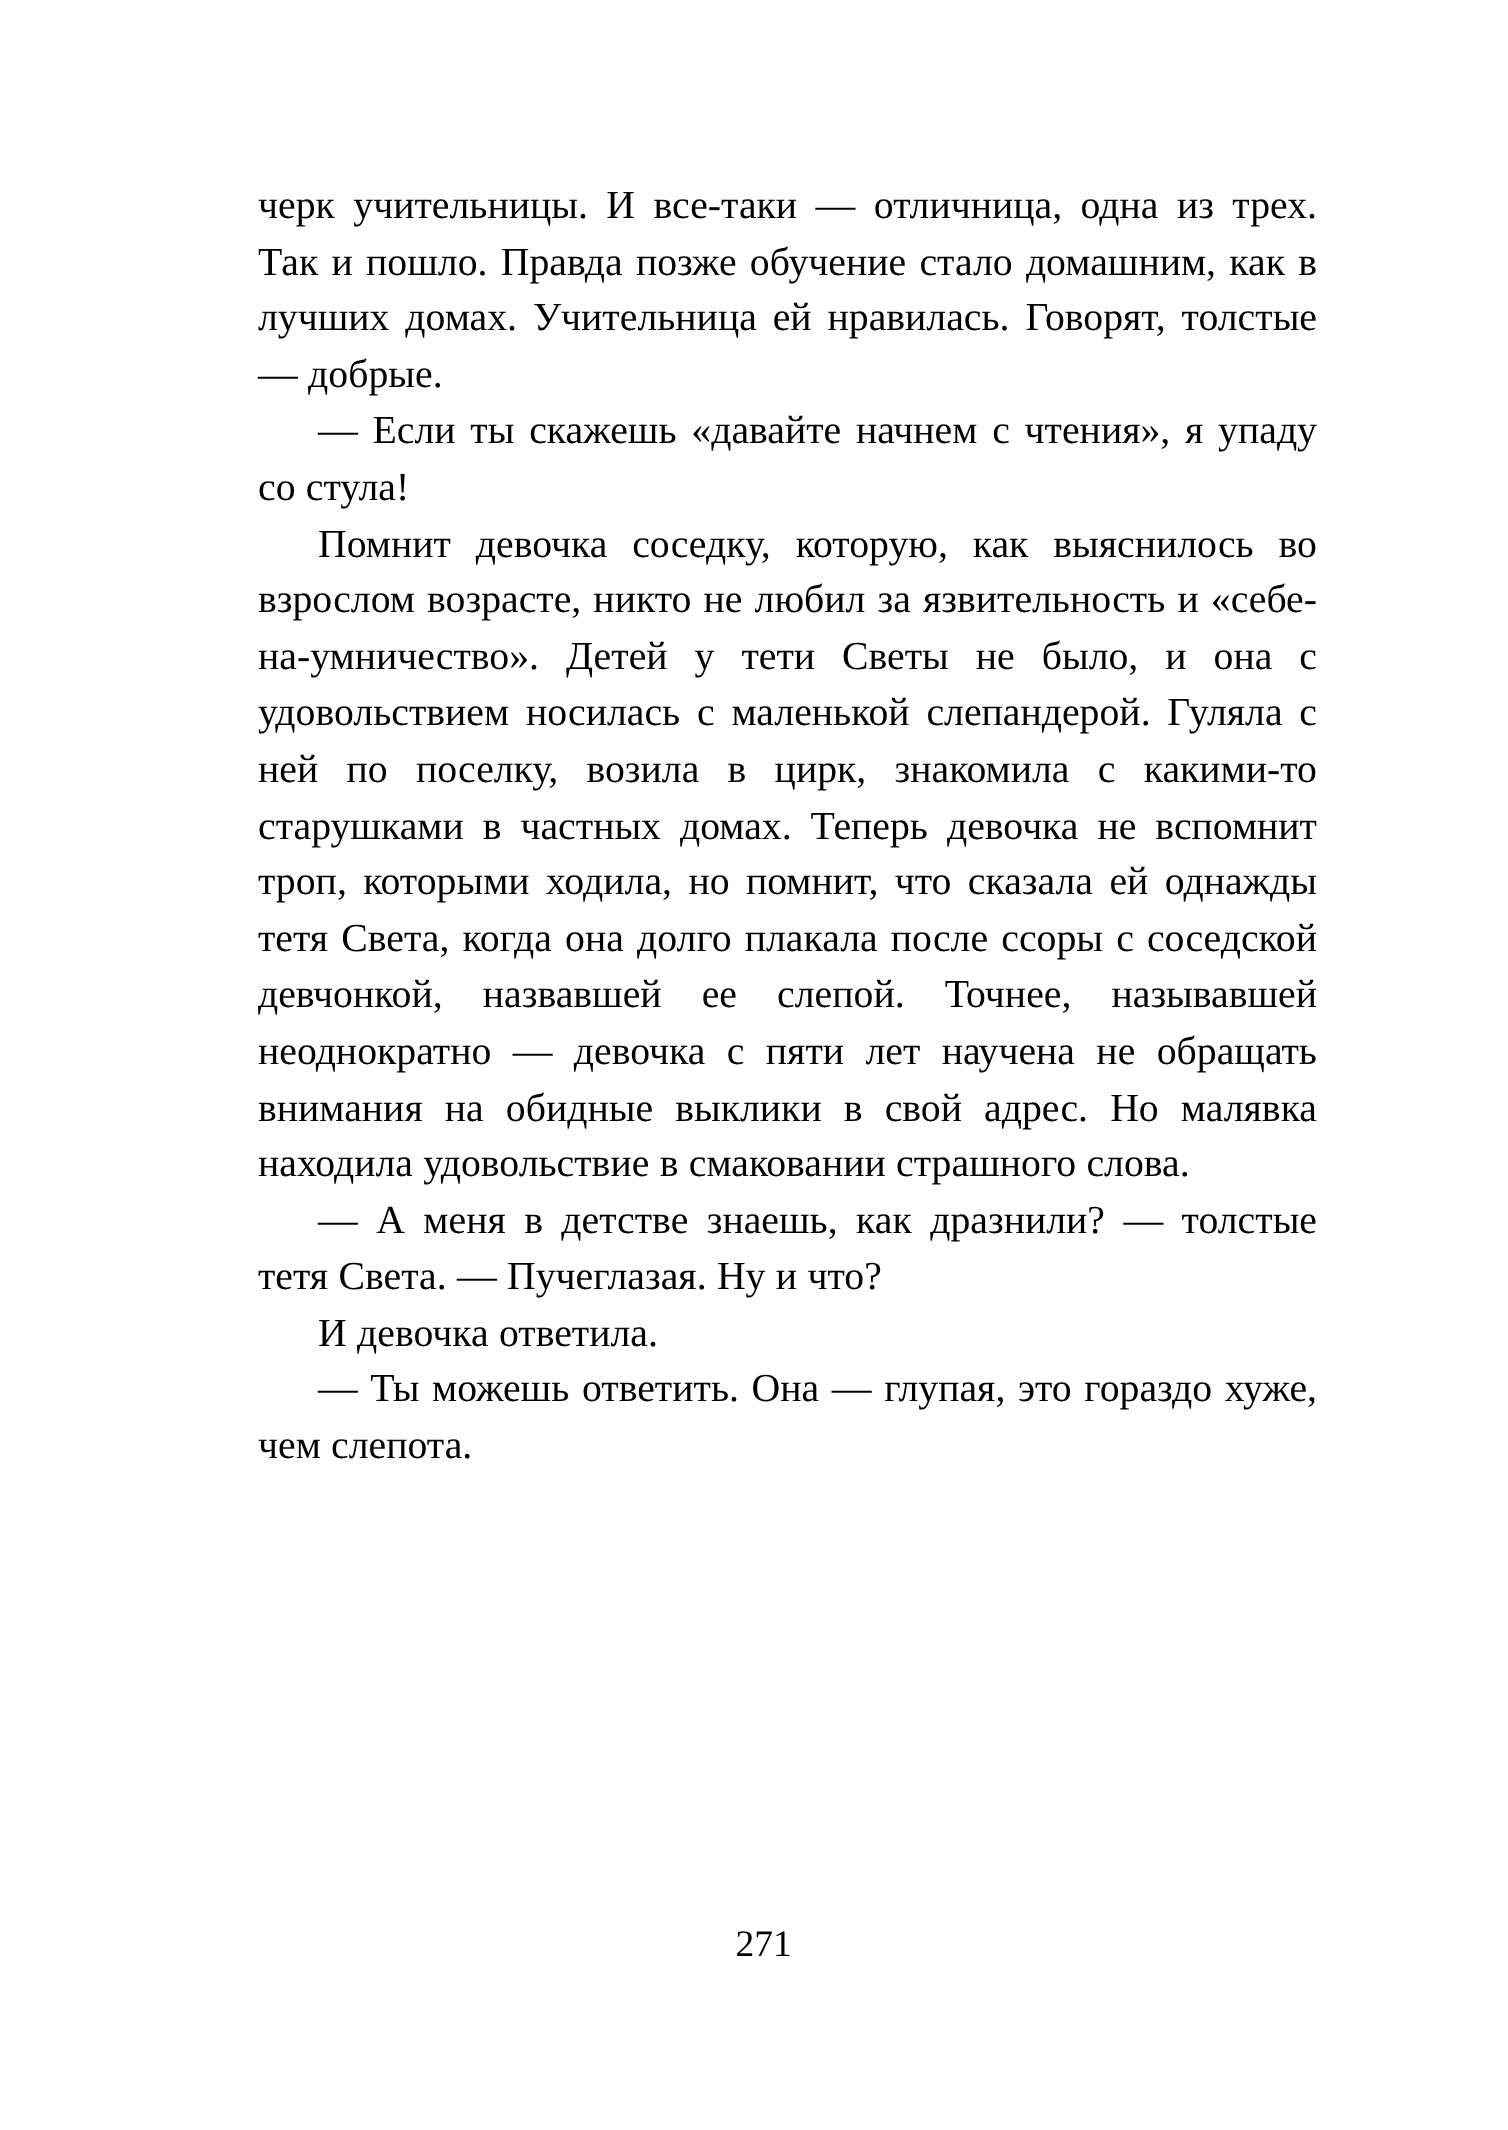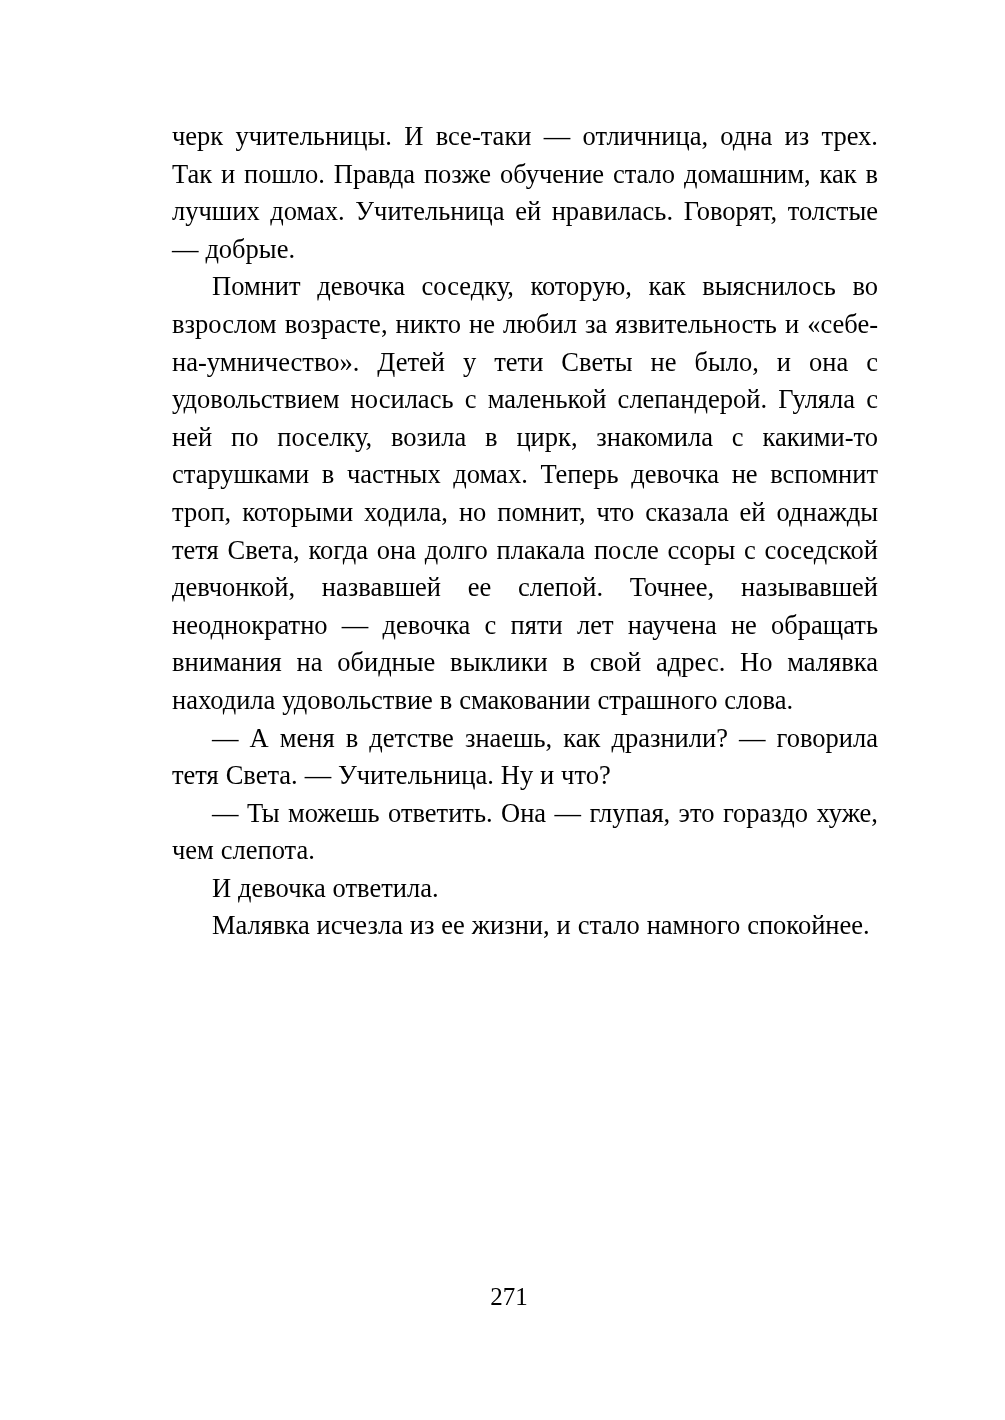--- a/index.html
+++ b/index.html
@@ -51,31 +51,31 @@
 </style>
 </head>
 <body>
 
 <div class="page">
 
   <div class="text-block">
 
     <p class="para no-indent">черк учительницы. И все-таки — отличница, одна из трех. Так и пошло. Правда позже обучение стало домашним, как в лучших домах. Учительница ей нравилась. Говорят, толстые — добрые.</p>
 
+    <p class="para">— Если ты скажешь «давайте начнем с чтения», я упаду со стула!</p>
 
 
     <p class="para">Помнит девочка соседку, которую, как выяснилось во взрослом возрасте, никто не любил за язвительность и «себе-на-умничество». Детей у тети Светы не было, и она с удовольствием носилась с маленькой слепандерой. Гуляла с ней по поселку, возила в цирк, знакомила с какими-то старушками в частных домах. Теперь девочка не вспомнит троп, которыми ходила, но помнит, что сказала ей однажды тетя Света, когда она долго плакала после ссоры с соседской девчонкой, назвавшей ее слепой. Точнее, называвшей неоднократно — девочка с пяти лет научена не обращать внимания на обидные выклики в свой адрес. Но малявка находила удовольствие в смаковании страшного слова.</p>
 
-    <p class="para">— А меня в детстве знаешь, как дразнили? — говорила тетя Света. — Учительница. Ну и что?</p>
+    <p class="para">— А меня в детстве знаешь, как дразнили? — толстые тетя Света. — Пучеглазая. Ну и что?</p>
 
+
+    <p class="para">И девочка ответила.</p>
 
     <p class="para">— Ты можешь ответить. Она — глупая, это гораздо хуже, чем слепота.</p>
 
-    <p class="para">И девочка ответила.</p>
 
-
-    <p class="para">Малявка исчезла из ее жизни, и стало намного спокойнее.</p>
 
   </div>
 
   <div class="page-number">271</div>
 
 </div>
 
 </body></html>

